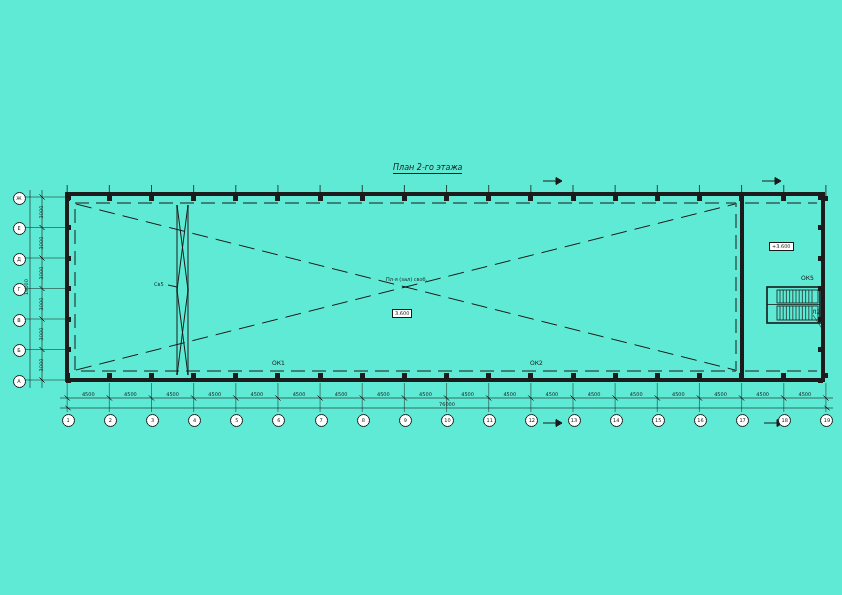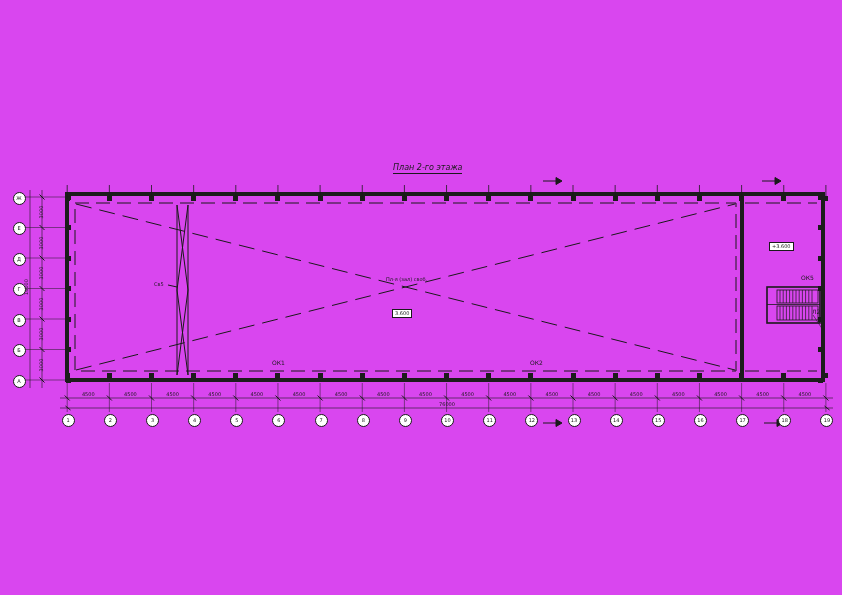--- a/index.html
+++ b/index.html
@@ -1,16 +1,16 @@
 <!DOCTYPE html>
 <html><head>
 <meta charset="utf-8">
 <style>
   html,body{margin:0;padding:0;background:#fff;}
-  .sheet{position:relative;width:842px;height:595px;background:#d946ef;overflow:hidden;
+  .sheet{position:relative;width:842px;height:595px;background:#5eead4;overflow:hidden;
          font-family:"DejaVu Sans",sans-serif;color:#1a1a1a;}
   .abs{position:absolute;}
   .title{font-size:8px;font-style:italic;border-bottom:0.8px solid #1a1a1a;
          padding-bottom:1px;white-space:nowrap;}
   .wall{position:absolute;border:4px solid #1c1c1c;box-sizing:border-box;background:transparent;}
   .pwall{position:absolute;background:#1c1c1c;}
   .colsq{position:absolute;width:5px;height:5px;background:#1c1c1c;}
   .axis-circle{position:absolute;width:11px;height:11px;border:0.8px solid #1a1a1a;border-radius:50%;
                background:#fff;font-size:5px;line-height:11px;text-align:center;z-index:3;}
   .dim{position:absolute;font-size:5px;text-align:center;white-space:nowrap;z-index:2;}

